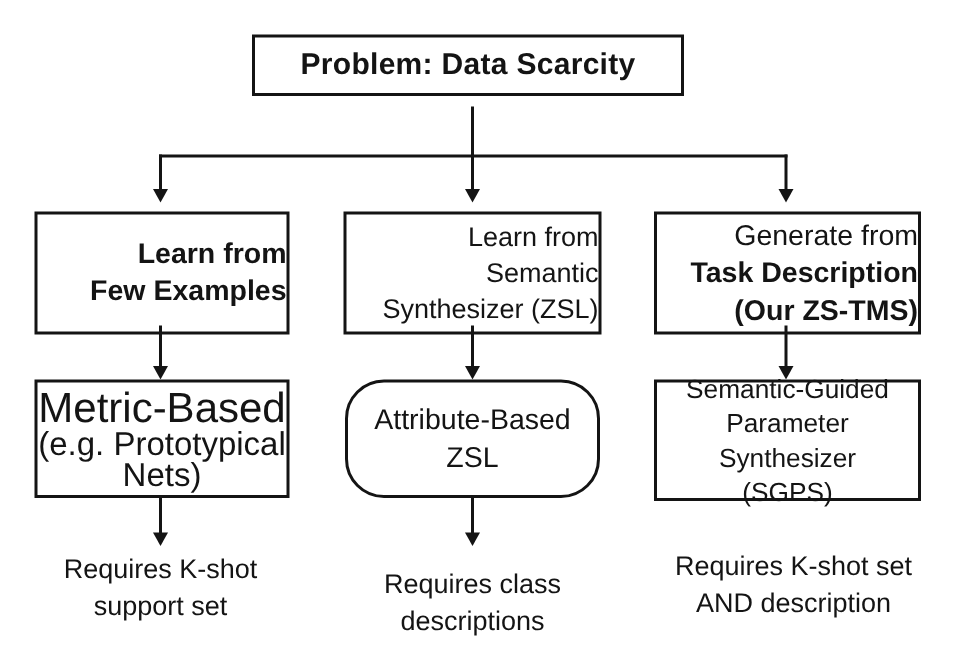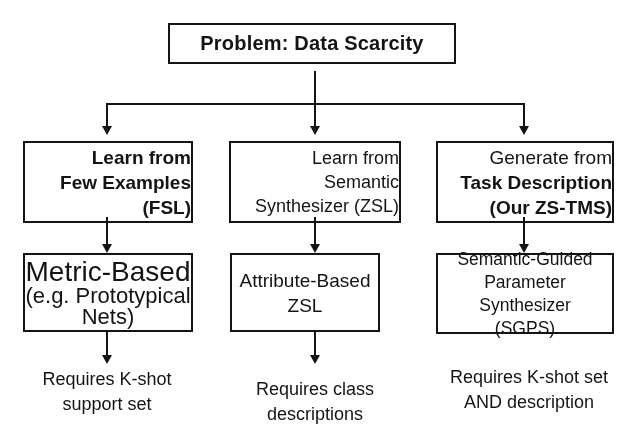--- a/index.html
+++ b/index.html
@@ -35,21 +35,21 @@
   .approach.fsl{left:23px;width:170px;font-weight:700;}
   .approach.zsl{left:229px;width:172px;font-weight:500;font-size:18px;line-height:24px;}
   .approach.zstms{left:436px;width:178px;font-weight:400;}
   .approach.zstms .bold{font-weight:700;}
 
   
   .method{top:253px;font-size:19px;line-height:25px;font-weight:400;}
   .method.metric{left:23px;width:170px;height:79px;}
   .method.metric .method-title{font-size:28px;line-height:26px;}
   .method.metric .method-sub{font-size:22px;line-height:21px;}
-  .method.attr{left:230px;width:150px;height:79px;}
+  .method.attr{left:230px;width:170px;height:79px;border-radius:26px;}
   .method.sgps{left:436px;width:178px;height:81px;font-size:17.5px;line-height:23px;}
 
   
   .req{
     position:absolute;text-align:center;
     font-size:18px;line-height:25px;font-weight:400;
   }
   .req.fsl{left:17px;top:367px;width:180px;}
   .req.zsl{left:222px;top:377px;width:186px;}
   .req.zstms{left:430px;top:365px;width:198px;}
@@ -78,21 +78,20 @@
 
   <div class="vline" style="left:314px;top:103px;height:23px;"></div>
   <div class="ah" style="left:310px;top:126px;"></div>
 
   <div class="vline" style="left:523px;top:103px;height:23px;"></div>
   <div class="ah" style="left:519px;top:126px;"></div>
 
   <div class="box approach fsl">
     <span class="line">Learn from</span>
     <span class="line">Few Examples</span>
-    <span class="line">(FSL)</span>
   </div>
 
   <div class="box approach zsl">
     <span class="line">Learn from</span>
     <span class="line">Semantic</span>
     <span class="line">Synthesizer (ZSL)</span>
   </div>
 
   <div class="box approach zstms">
     <span class="line">Generate from</span>

